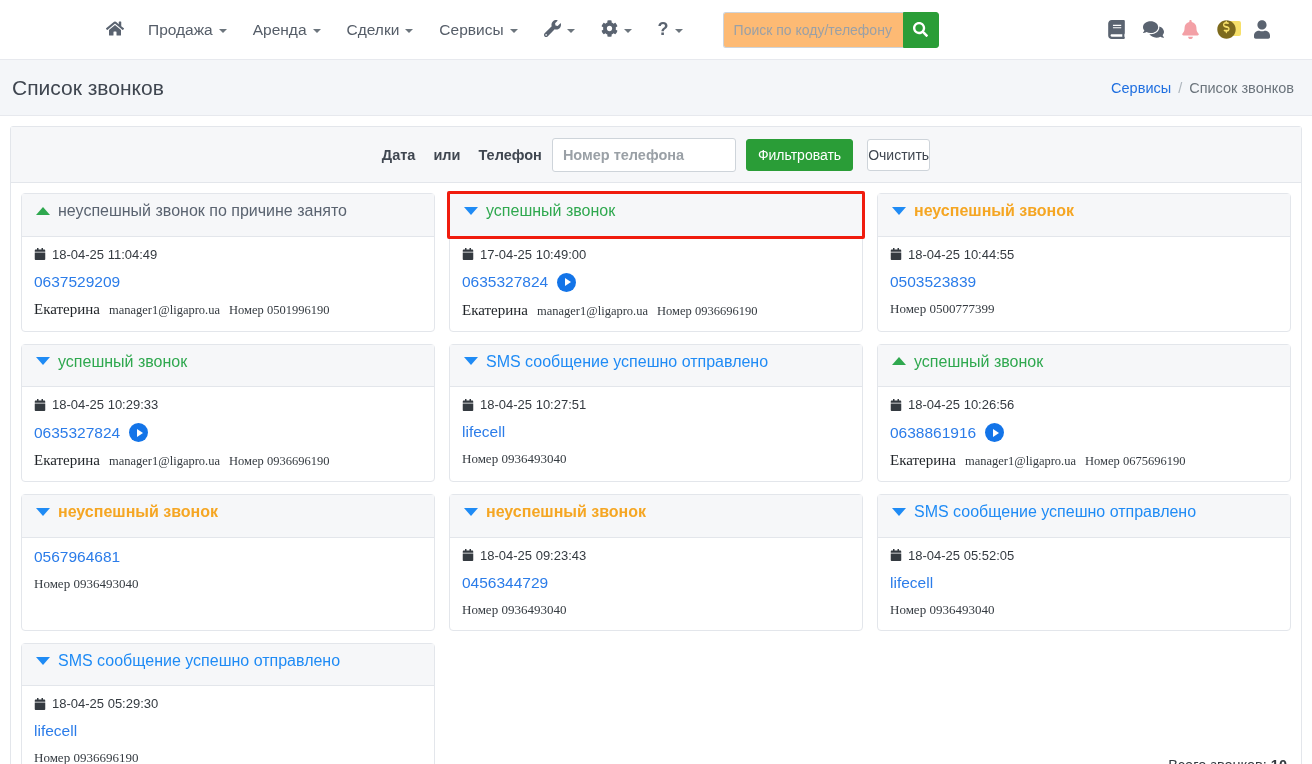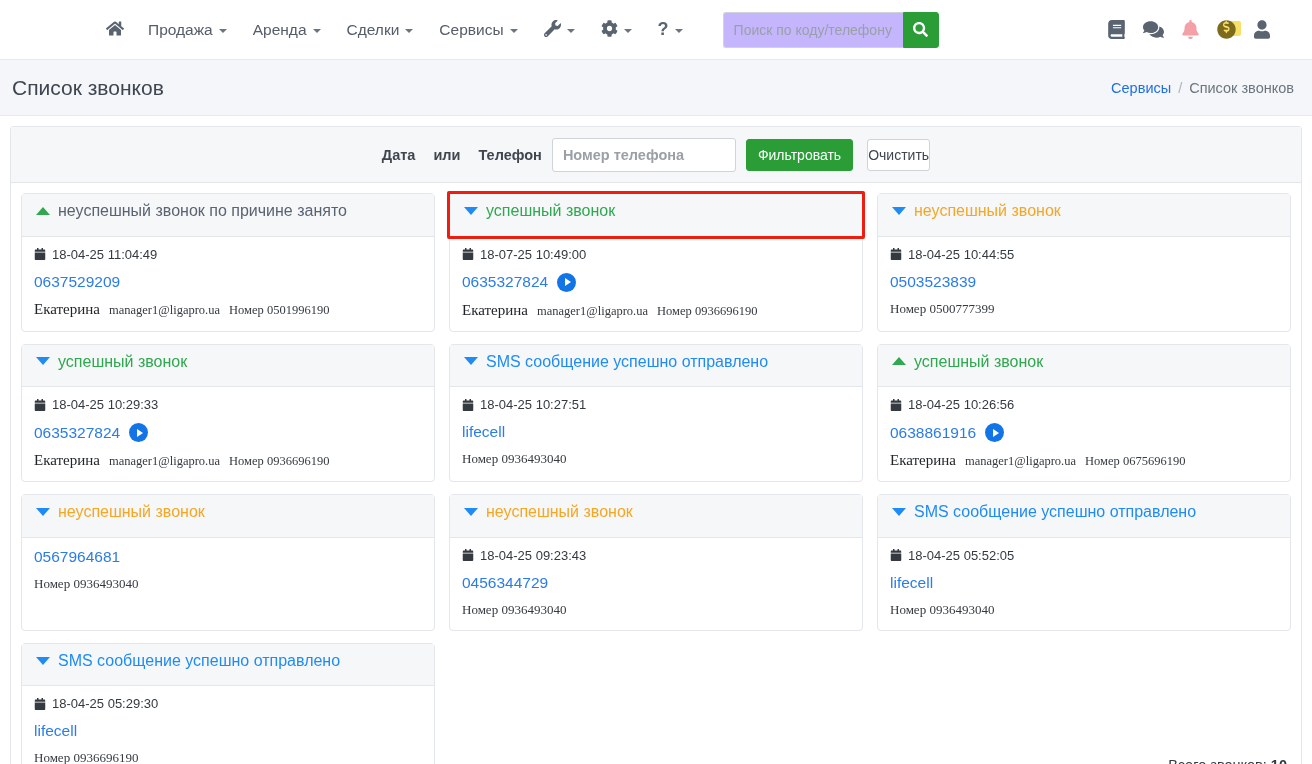--- a/index.html
+++ b/index.html
@@ -65,21 +65,21 @@
   }
   .search-input {
     width: 180px;
     border: 1px solid #ced4da;
     border-right: none;
     border-radius: 3px 0 0 3px;
     padding: 0 10px;
     font-size: 14px;
     color: #495057;
     outline: none;
-    background: #c4b5fd;
+    background: #fdba74;
     font-family: "Liberation Sans", sans-serif;
   }
   .search-input::placeholder { color: #9aa0a6; }
   .search-btn {
     width: 36px;
     background: #2a9d37;
     border: 1px solid #2a9d37;
     border-radius: 0 3px 3px 0;
     color: #fff;
     display: flex; align-items: center; justify-content: center;
@@ -206,21 +206,21 @@
     width: 0; height: 0;
     border-left: 7px solid transparent;
     border-right: 7px solid transparent;
     flex: 0 0 auto;
   }
   .tri.down { border-top: 8px solid #1f8bf5; }
   .tri.up   { border-bottom: 8px solid #2fa84f; }
 
   .htitle { line-height: 1.1; white-space: nowrap; }
   .c-green { color: #2fa84f; }
-  .c-orange { color: #f5a623; }
+  .c-orange { color: #f5a623; font-weight: bold; }
   .c-blue { color: #1f8bf5; }
   .c-gray { color: #5a6370; }
 
   .highlight-box {
     position: absolute;
     left: -3px; top: -3px;
     right: -3px; bottom: -3px;
     border: 3px solid #f01c0e;
     border-radius: 2px;
     pointer-events: none;
@@ -434,21 +434,21 @@
             <span class="htitle c-green">успешный звонок</span>
             <div class="highlight-box"></div>
           </div>
           <div class="card-body">
             <div class="row-date">
               <span class="cal-ic">
                 <svg width="12" height="12" viewBox="0 0 448 512" fill="#343a40">
                   <path d="M12 192h424c6.6 0 12 5.4 12 12v260c0 26.5-21.5 48-48 48H48c-26.5 0-48-21.5-48-48V204c0-6.6 5.4-12 12-12zm436-44v-36c0-26.5-21.5-48-48-48h-48V12c0-6.6-5.4-12-12-12h-40c-6.6 0-12 5.4-12 12v52H160V12c0-6.6-5.4-12-12-12h-40c-6.6 0-12 5.4-12 12v52H48C21.5 64 0 85.5 0 112v36c0 6.6 5.4 12 12 12h424c6.6 0 12-5.4 12-12z"></path>
                 </svg>
               </span>
-              <span>18-07-25 10:49:00</span>
+              <span>17-04-25 10:49:00</span>
             </div>
             <div class="row-link">
               <a>0635327824</a>
               <span class="play"></span>
             </div>
             <div class="row-meta">
               <span class="m-name">Екатерина</span>
               <span class="m-email">manager1@ligapro.ua</span>
               <span class="m-num">Номер 0936696190</span>
             </div>

